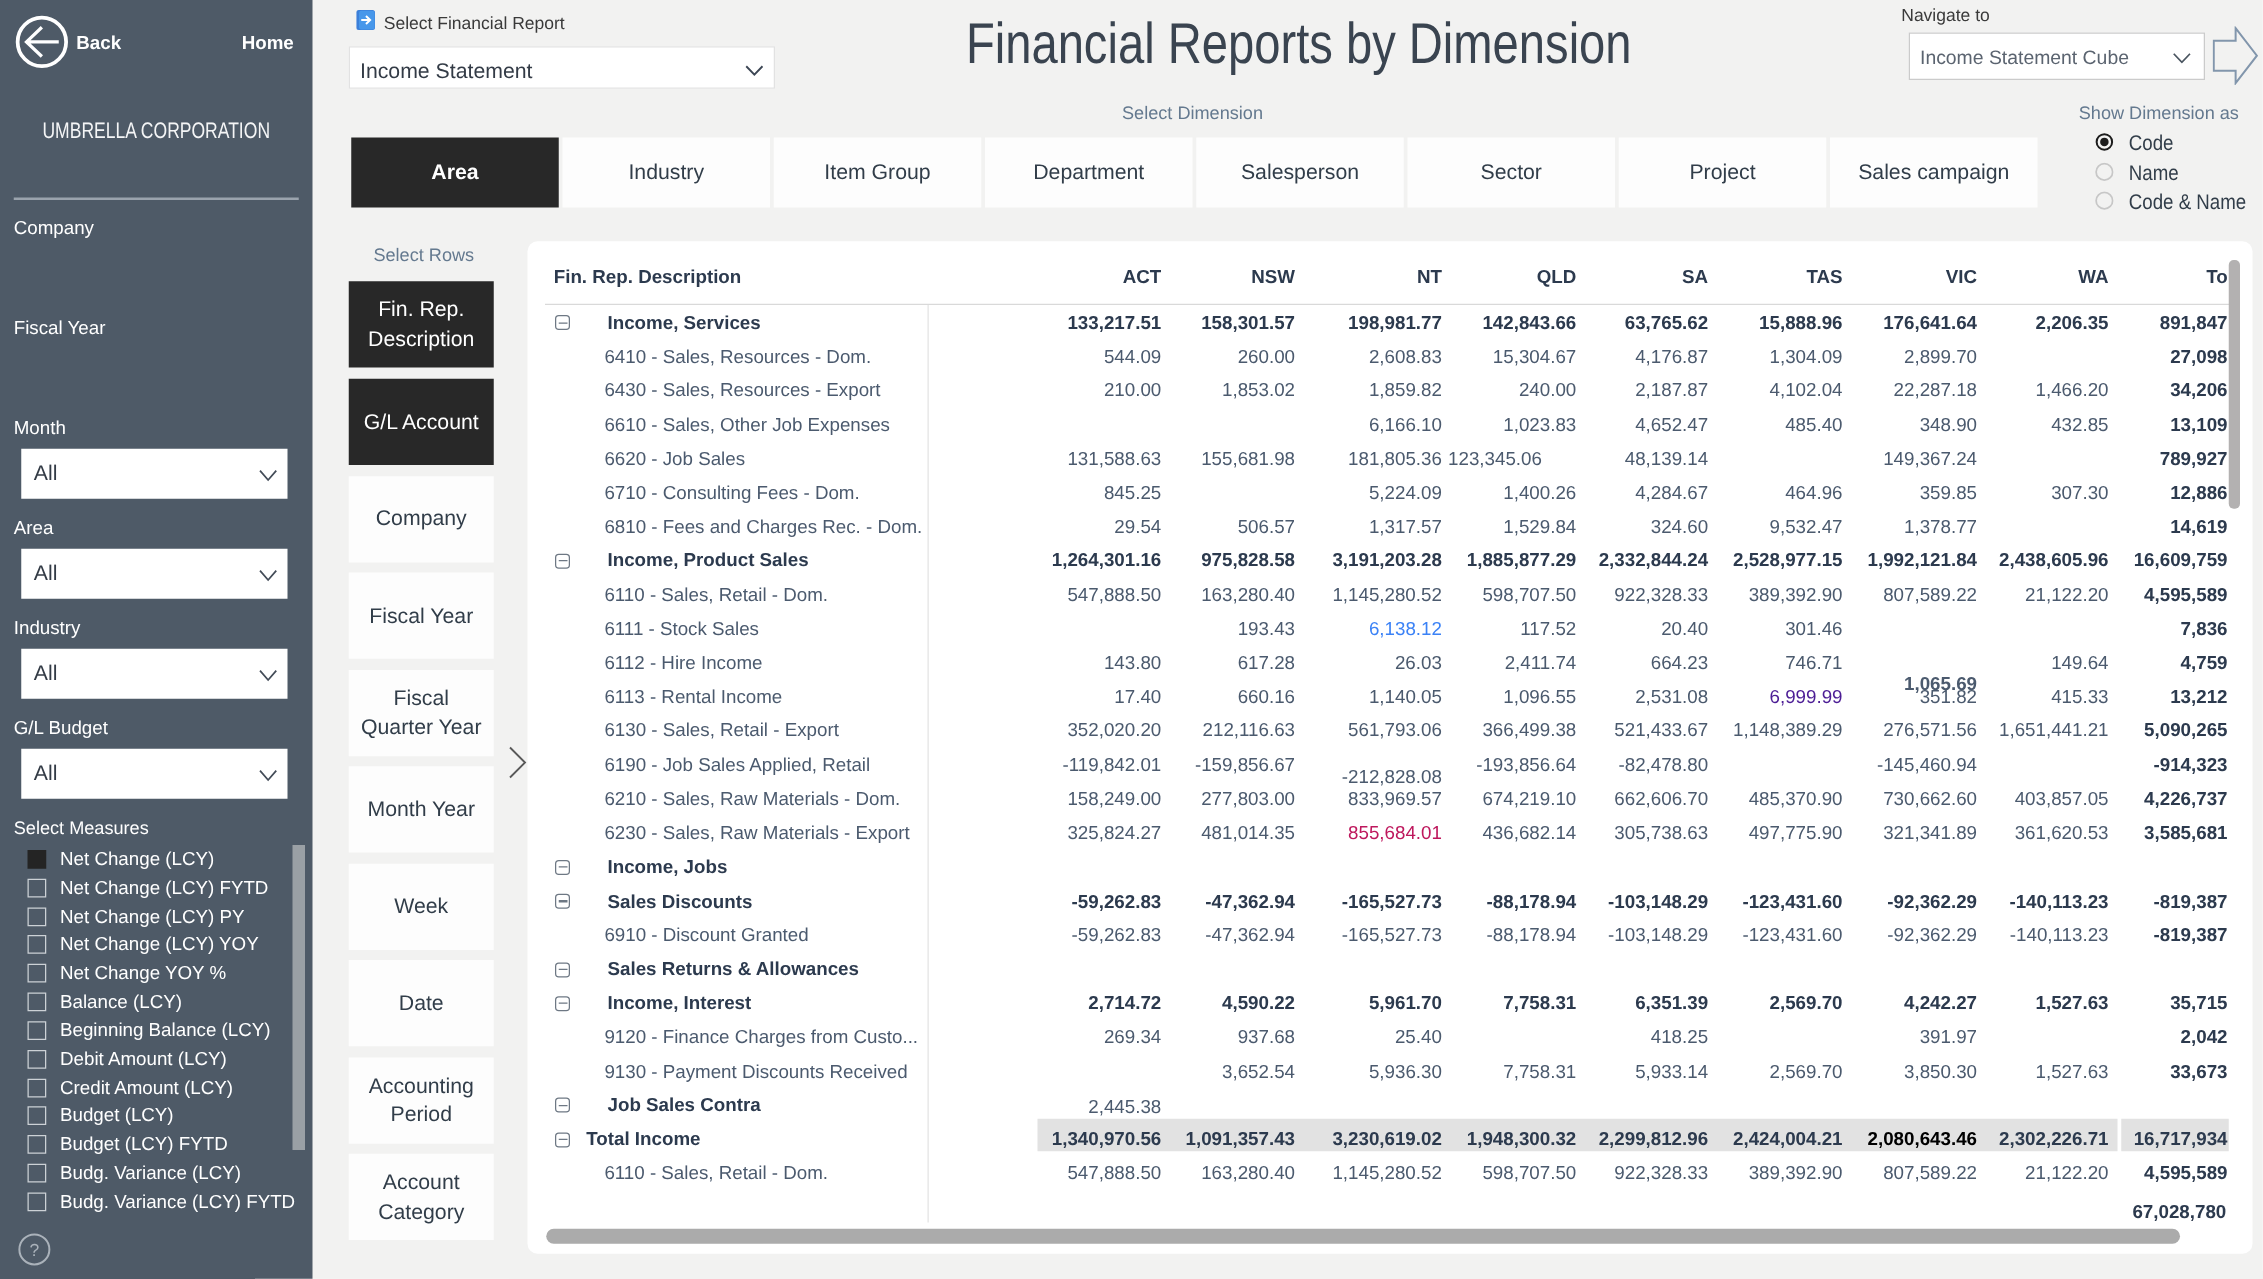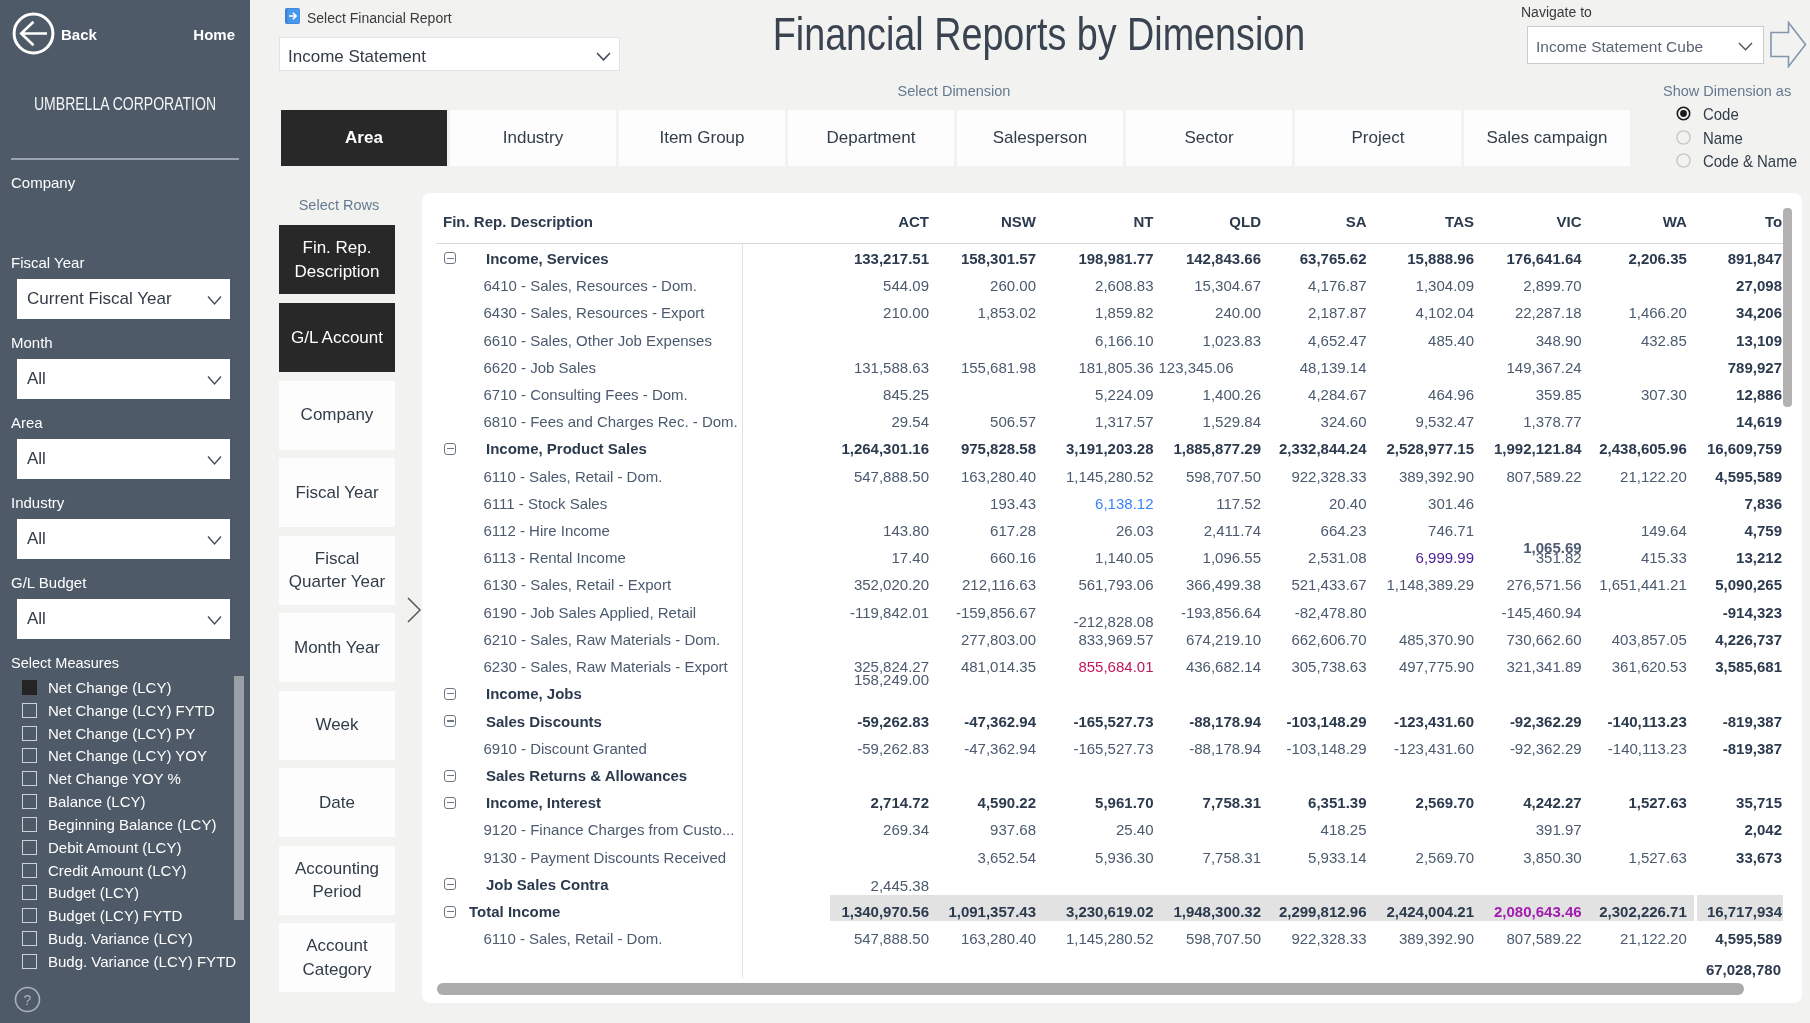--- a/index.html
+++ b/index.html
@@ -4,26 +4,20 @@
     <svg class="abs" style="left:12px;top:12px;" width="43" height="43" viewBox="0 0 43 43">
       <circle cx="21.5" cy="21.5" r="19.4" fill="none" stroke="#fff" stroke-width="3"></circle>
       <path d="M35 21.5 H9.5 M21.5 9.8 L9.2 21.5 L21.5 33.2" fill="none" stroke="#fff" stroke-width="2.6"></path>
     </svg>
     <div class="lbl" style="left:61px;top:26px;font-weight:bold;">Back</div>
     <div class="lbl" style="right:15px;top:26px;font-weight:bold;">Home</div>
     <div class="lbl" style="left:0;right:0;top:95px;text-align:center;font-size:18px;line-height:1;transform:scaleX(0.779);color:#f4f5f6;">UMBRELLA CORPORATION</div>
     <div class="abs" style="left:11px;top:158px;width:228px;height:2px;background:#9aa3ad;"></div>
     <div class="lbl" style="left:11px;top:174px;">Company</div>
     <div class="lbl" style="left:11px;top:254px;">Fiscal Year</div>
-    <div class="sel" style="top:279px;">
-      <span>Current Fiscal Year</span>
-      <svg class="chev" viewBox="0 0 15 11">
-        <path d="M1 1.5 L7.5 9 L14 1.5" fill="none" stroke="#434c58" stroke-width="1.4"></path>
-      </svg>
-    </div>
     <div class="lbl" style="left:11px;top:334px;">Month</div>
     <div class="sel" style="top:359px;">
       <span>All</span>
       <svg class="chev" viewBox="0 0 15 11">
         <path d="M1 1.5 L7.5 9 L14 1.5" fill="none" stroke="#434c58" stroke-width="1.4"></path>
       </svg>
     </div>
     <div class="lbl" style="left:11px;top:414px;">Area</div>
     <div class="sel" style="top:439px;">
       <span>All</span>
@@ -279,21 +273,21 @@
     <div class="num" style="right:20px;top:383.4px;width:130px;font-weight:bold;color:#2c3a4e;">5,090,265</div>
     <div class="abs" style="left:61.5px;top:410.7px;font-size:15px;color:#4b5a6e;">6190 - Job Sales Applied, Retail</div>
     <div class="num" style="right:873.0px;top:410.7px;width:130px;font-weight:normal;color:#4b5a6e;">-119,842.01</div>
     <div class="num" style="right:766.0px;top:410.7px;width:130px;font-weight:normal;color:#4b5a6e;">-159,856.67</div>
     <div class="num" style="right:648.5px;top:420px;width:130px;font-weight:normal;color:#4b5a6e;">-212,828.08</div>
     <div class="num" style="right:541.0px;top:410.7px;width:130px;font-weight:normal;color:#4b5a6e;">-193,856.64</div>
     <div class="num" style="right:435.5px;top:410.7px;width:130px;font-weight:normal;color:#4b5a6e;">-82,478.80</div>
     <div class="num" style="right:220.4px;top:410.7px;width:130px;font-weight:normal;color:#4b5a6e;">-145,460.94</div>
     <div class="num" style="right:20px;top:410.7px;width:130px;font-weight:bold;color:#2c3a4e;">-914,323</div>
     <div class="abs" style="left:61.5px;top:437.9px;font-size:15px;color:#4b5a6e;">6210 - Sales, Raw Materials - Dom.</div>
-    <div class="num" style="right:873.0px;top:437.9px;width:130px;font-weight:normal;color:#4b5a6e;margin-top:40px;">158,249.00</div>
+    <div class="num" style="right:873.0px;top:437.9px;width:130px;font-weight:normal;color:#4b5a6e;">158,249.00</div>
     <div class="num" style="right:766.0px;top:437.9px;width:130px;font-weight:normal;color:#4b5a6e;">277,803.00</div>
     <div class="num" style="right:648.5px;top:437.9px;width:130px;font-weight:normal;color:#4b5a6e;">833,969.57</div>
     <div class="num" style="right:541.0px;top:437.9px;width:130px;font-weight:normal;color:#4b5a6e;">674,219.10</div>
     <div class="num" style="right:435.5px;top:437.9px;width:130px;font-weight:normal;color:#4b5a6e;">662,606.70</div>
     <div class="num" style="right:328.0px;top:437.9px;width:130px;font-weight:normal;color:#4b5a6e;">485,370.90</div>
     <div class="num" style="right:220.4px;top:437.9px;width:130px;font-weight:normal;color:#4b5a6e;">730,662.60</div>
     <div class="num" style="right:115.2px;top:437.9px;width:130px;font-weight:normal;color:#4b5a6e;">403,857.05</div>
     <div class="num" style="right:20px;top:437.9px;width:130px;font-weight:bold;color:#2c3a4e;">4,226,737</div>
     <div class="abs" style="left:61.5px;top:465.1px;font-size:15px;color:#4b5a6e;">6230 - Sales, Raw Materials - Export</div>
     <div class="num" style="right:873.0px;top:465.1px;width:130px;font-weight:normal;color:#4b5a6e;">325,824.27</div>
@@ -367,21 +361,21 @@
     <div class="abs" style="left:64px;top:682.9px;font-size:15px;font-weight:bold;color:#2c3a4e;">Job Sales Contra</div>
     <span style="position:absolute;left:22px;top:712.6px;width:11.5px;height:12px;border:1.2px solid #6e7884;border-radius:3px;"></span>
     <span style="position:absolute;left:24.5px;top:718.0px;width:7px;height:1.2px;background:#6e7884;"></span>
     <div class="abs" style="left:47px;top:710.1px;font-size:15px;font-weight:bold;color:#2c3a4e;">Total Income</div>
     <div class="num" style="right:873.0px;top:710.1px;width:130px;font-weight:bold;color:#2c3a4e;">1,340,970.56</div>
     <div class="num" style="right:766.0px;top:710.1px;width:130px;font-weight:bold;color:#2c3a4e;">1,091,357.43</div>
     <div class="num" style="right:648.5px;top:710.1px;width:130px;font-weight:bold;color:#2c3a4e;">3,230,619.02</div>
     <div class="num" style="right:541.0px;top:710.1px;width:130px;font-weight:bold;color:#2c3a4e;">1,948,300.32</div>
     <div class="num" style="right:435.5px;top:710.1px;width:130px;font-weight:bold;color:#2c3a4e;">2,299,812.96</div>
     <div class="num" style="right:328.0px;top:710.1px;width:130px;font-weight:bold;color:#2c3a4e;">2,424,004.21</div>
-    <div class="num" style="right:220.4px;top:710.1px;width:130px;font-weight:bold;color:#a21caf;">2,080,643.46</div>
+    <div class="num" style="right:220.4px;top:710.1px;width:130px;font-weight:bold;color:#000000;">2,080,643.46</div>
     <div class="num" style="right:115.2px;top:710.1px;width:130px;font-weight:bold;color:#2c3a4e;">2,302,226.71</div>
     <div class="num" style="right:20px;top:710.1px;width:130px;font-weight:bold;color:#2c3a4e;">16,717,934</div>
     <div class="abs" style="left:61.5px;top:737.3px;font-size:15px;color:#4b5a6e;">6110 - Sales, Retail - Dom.</div>
     <div class="num" style="right:873.0px;top:737.3px;width:130px;font-weight:normal;color:#4b5a6e;">547,888.50</div>
     <div class="num" style="right:766.0px;top:737.3px;width:130px;font-weight:normal;color:#4b5a6e;">163,280.40</div>
     <div class="num" style="right:648.5px;top:737.3px;width:130px;font-weight:normal;color:#4b5a6e;">1,145,280.52</div>
     <div class="num" style="right:541.0px;top:737.3px;width:130px;font-weight:normal;color:#4b5a6e;">598,707.50</div>
     <div class="num" style="right:435.5px;top:737.3px;width:130px;font-weight:normal;color:#4b5a6e;">922,328.33</div>
     <div class="num" style="right:328.0px;top:737.3px;width:130px;font-weight:normal;color:#4b5a6e;">389,392.90</div>
     <div class="num" style="right:220.4px;top:737.3px;width:130px;font-weight:normal;color:#4b5a6e;">807,589.22</div>

